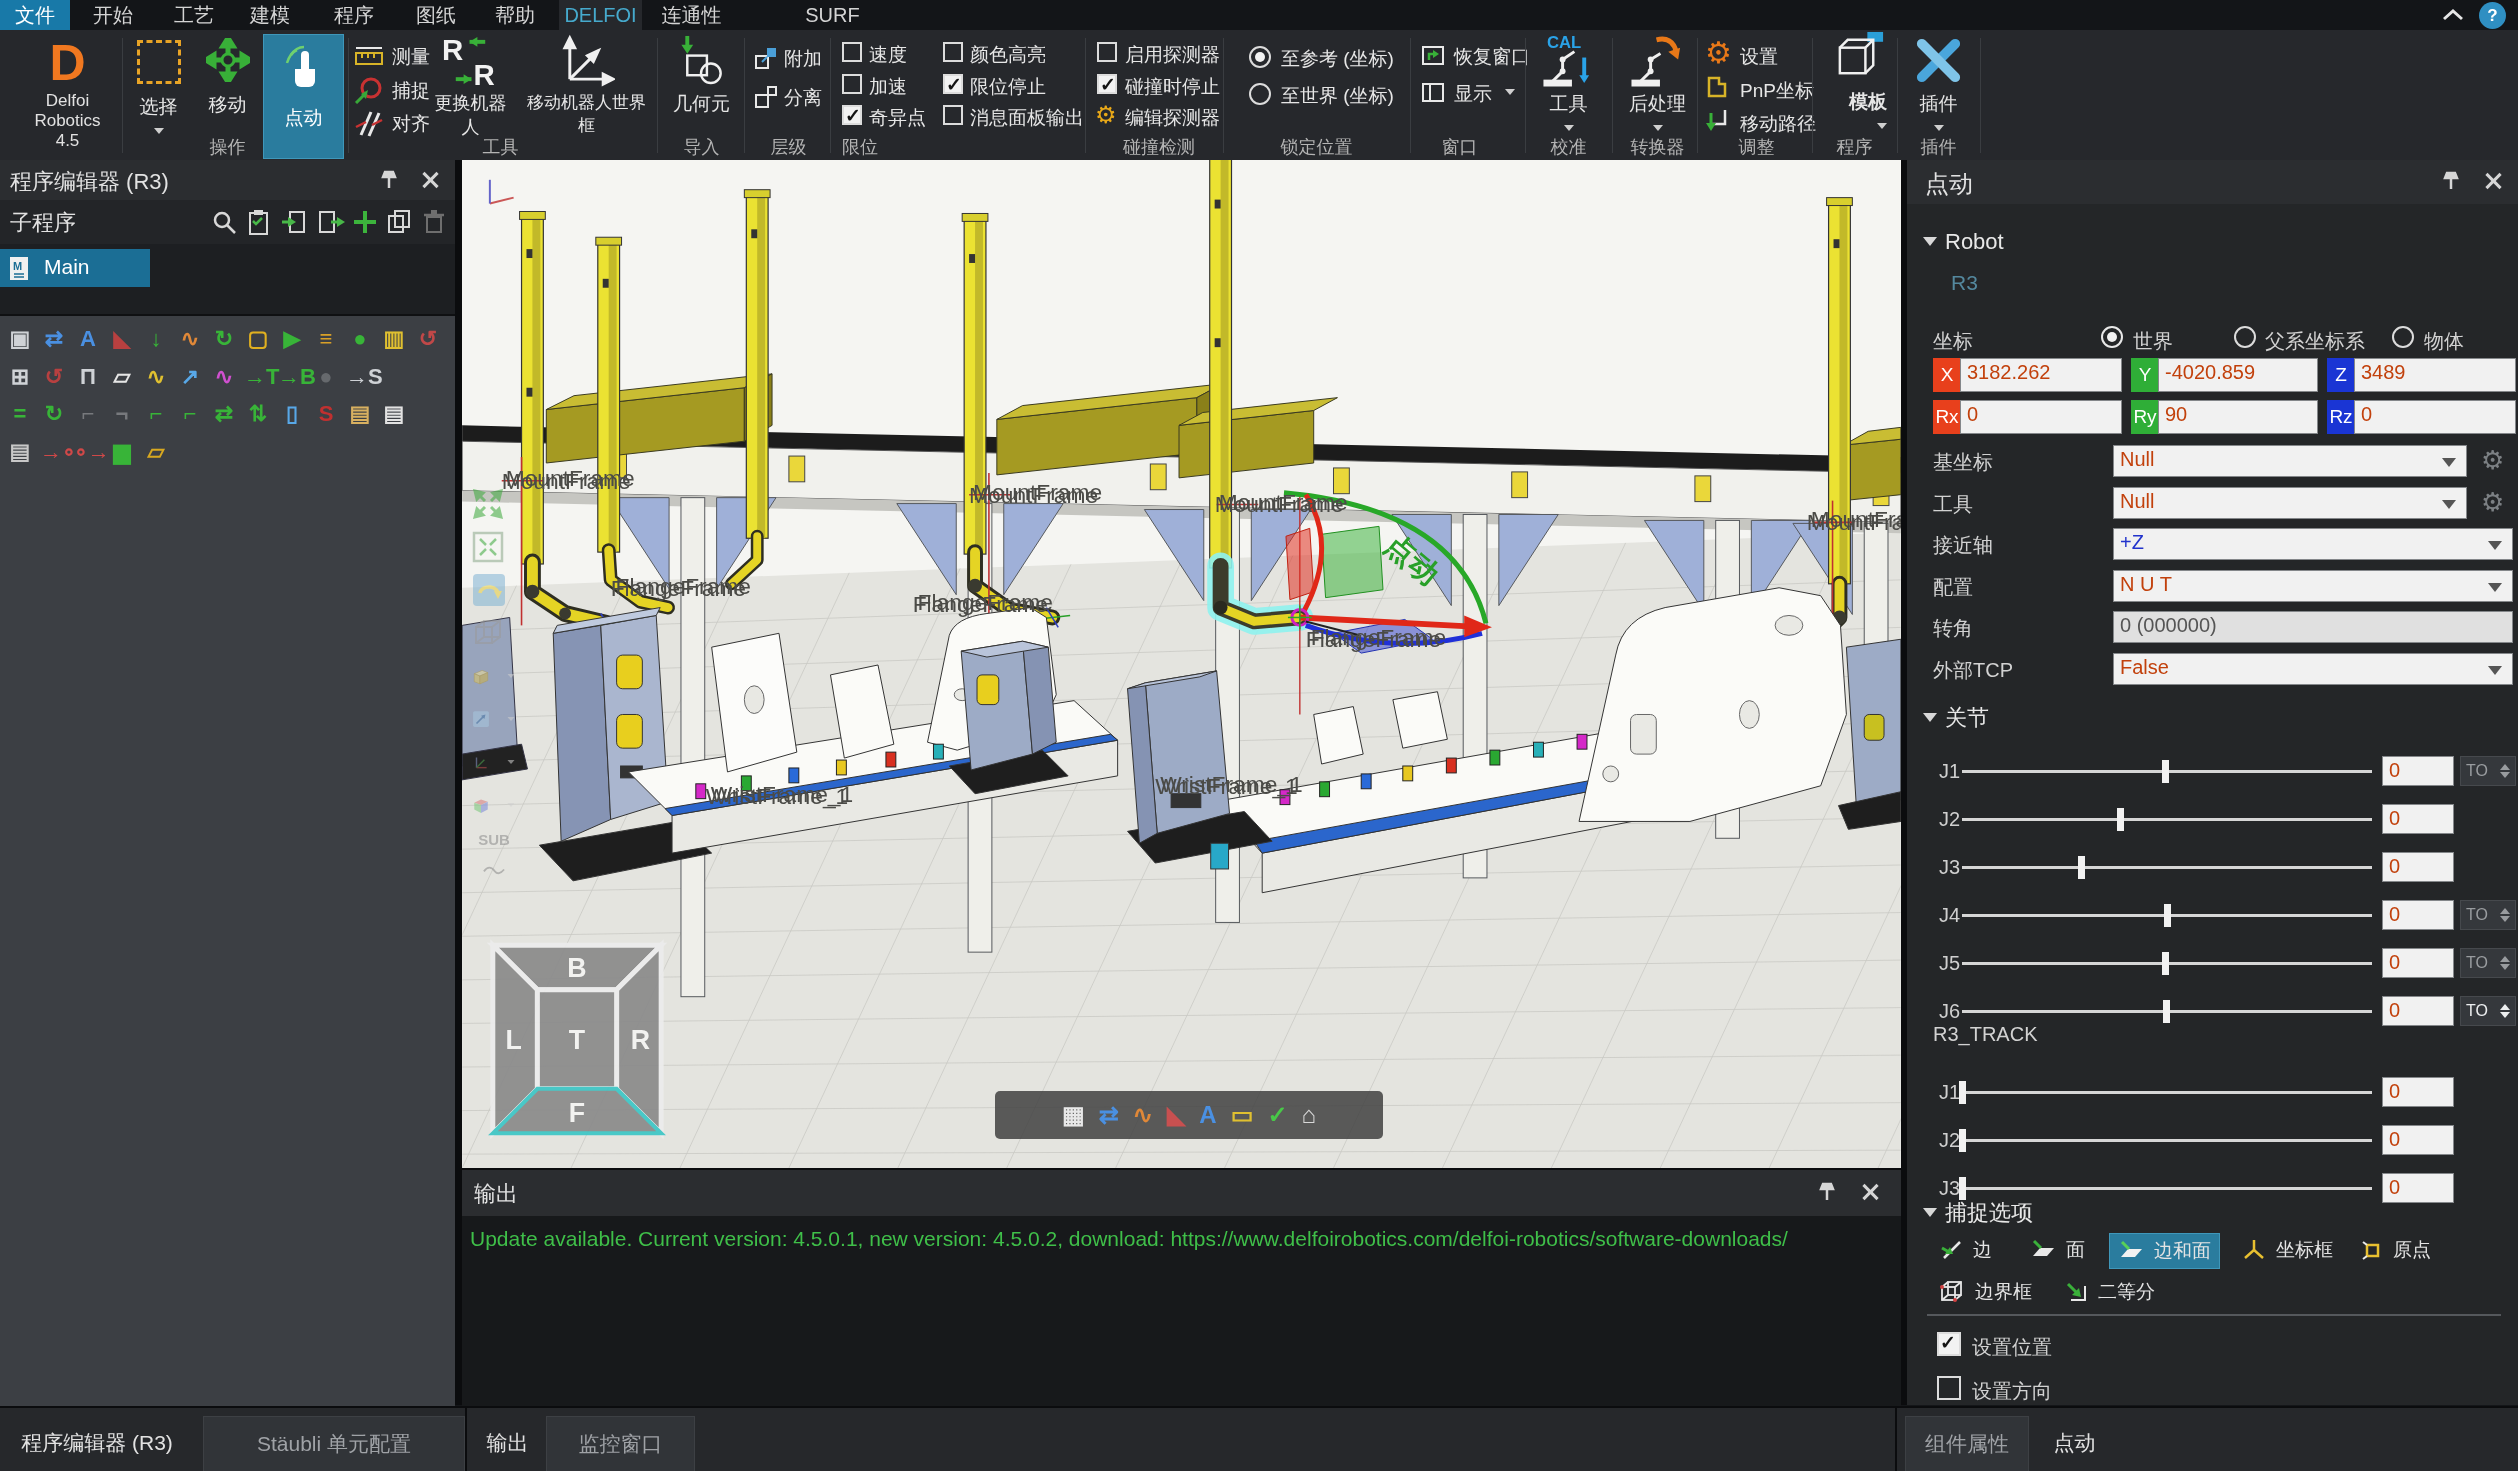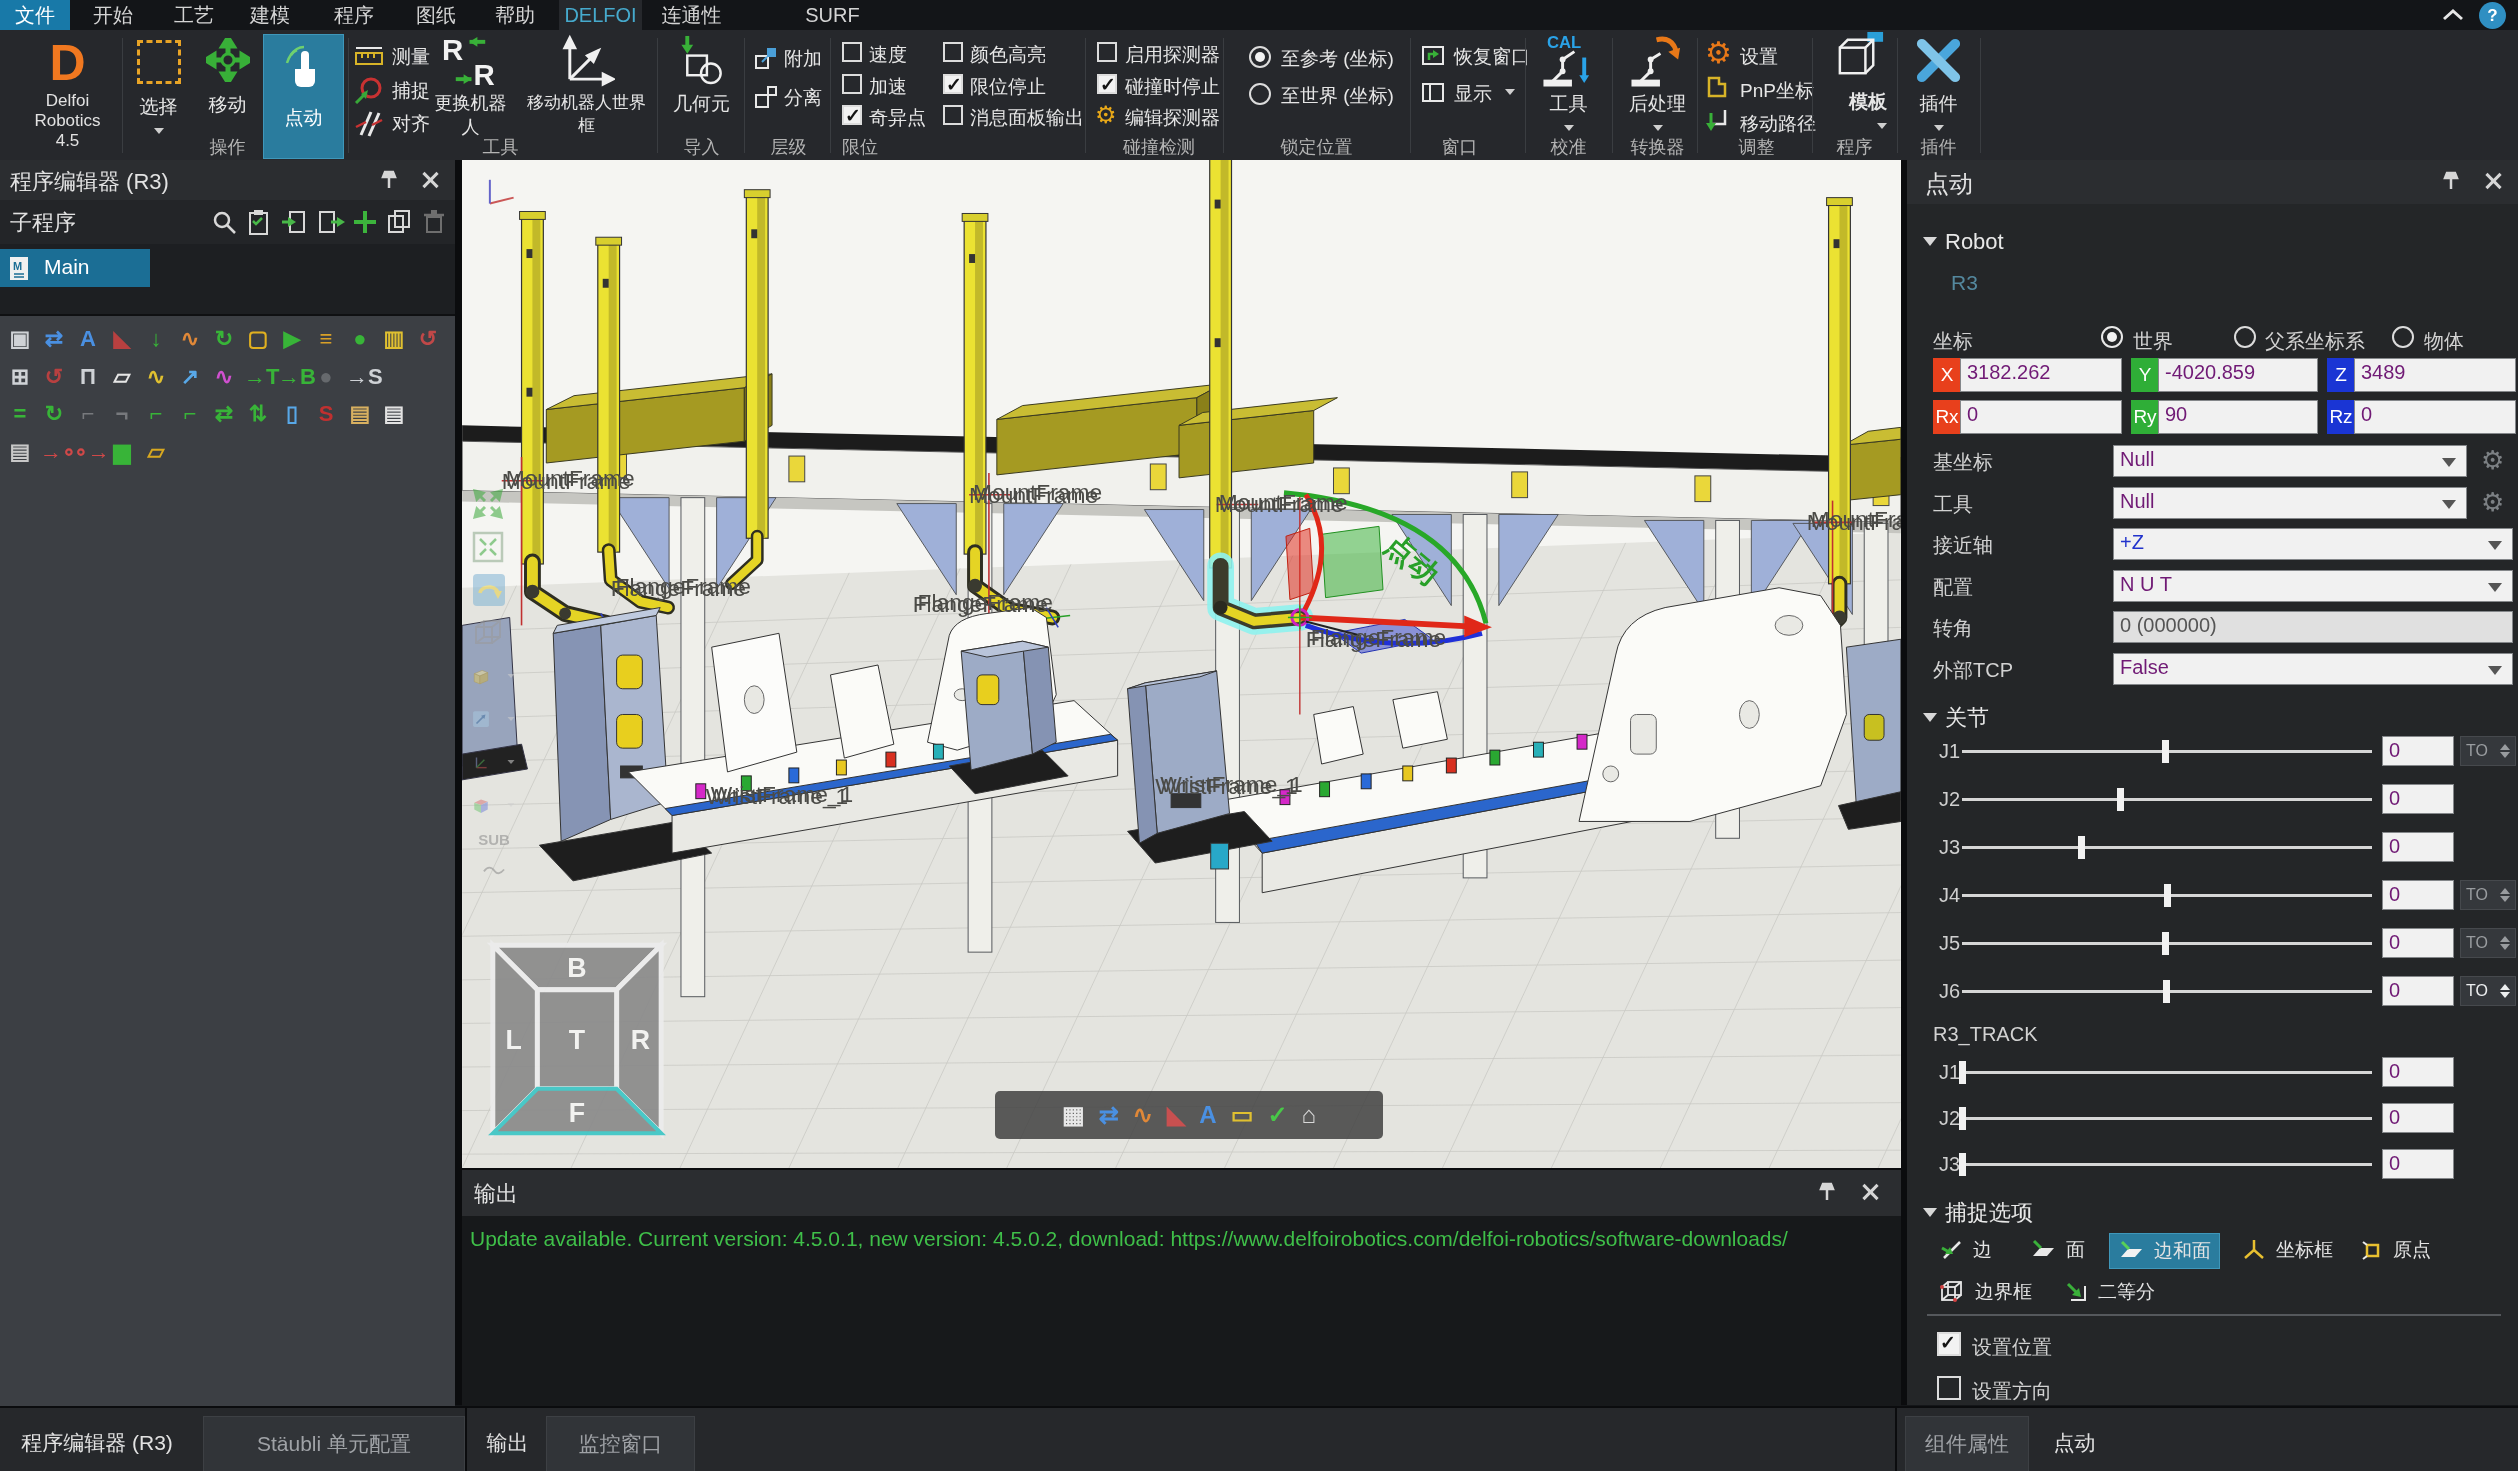--- a/index.html
+++ b/index.html
@@ -55,26 +55,26 @@
   
   #outputpanel{position:absolute;left:462px;top:1168px;width:1439px;height:238px;background:#17191b;border-top:2px solid #0b0c0e;}
   #op-head{position:absolute;left:0;top:0;width:1439px;height:46px;background:#2b2d30;}
   #op-msg{position:absolute;left:8px;top:57px;font-size:21px;color:#3fbf49;}
   
   #rightpanel{position:absolute;left:1901px;top:160px;width:618px;height:1245px;background:#242628;border-left:6px solid #0b0c0e;box-sizing:border-box;}
   #rp-head{position:absolute;left:0;top:0;width:612px;height:44px;background:#2b2d30;}
   .rp-sec{position:absolute;font-size:22px;color:#e8e8e8;}
   .rp-sec::before{content:"";display:inline-block;width:0;height:0;border-left:7px solid transparent;border-right:7px solid transparent;border-top:9px solid #d8d8d8;margin-right:8px;vertical-align:3px;}
   .rp-label{position:absolute;font-size:20px;color:#d2d2d2;}
-  .fld{position:absolute;background:#f1f1f1;color:#701a75;border:1px solid #84878a;box-sizing:border-box;
+  .fld{position:absolute;background:#f1f1f1;color:#c2410c;border:1px solid #84878a;box-sizing:border-box;
        font-size:20px;padding:2px 6px;overflow:hidden;white-space:nowrap;}
   .dd::after{content:"";position:absolute;right:10px;top:50%;margin-top:-3px;width:0;height:0;
              border-left:7px solid transparent;border-right:7px solid transparent;border-top:9px solid #555;}
   .chip{position:absolute;width:28px;height:34px;color:#fff;font-size:19px;text-align:center;line-height:34px;}
-  .jrow{position:absolute;left:0;width:612px;height:28px;}
+  .jrow{position:absolute;left:0;width:612px;height:28px;margin-top:20px;}
   .jlabel{position:absolute;left:32px;top:2px;font-size:20px;color:#cfcfcf;}
   .jtrack{position:absolute;left:55px;top:12px;width:410px;height:3px;background:#d6d6d6;}
   .jhandle{position:absolute;top:-10px;width:7px;height:23px;background:#f2f2f2;margin-left:-3px;}
   .jval{left:475px;top:-2px;width:72px;height:30px;}
   .jto{position:absolute;left:553px;top:-2px;width:56px;height:30px;background:#35383c;border:1px solid #46494d;
        font-size:16px;box-sizing:border-box;display:flex;align-items:center;justify-content:space-between;padding:0 5px;}
   .jspin{display:flex;flex-direction:column;gap:2px;}
   .jspin i{display:block;width:0;height:0;border-left:5px solid transparent;border-right:5px solid transparent;}
   .jspin i.up{border-bottom:6px solid currentColor;} .jspin i.dn{border-top:6px solid currentColor;}
   .snapbtn{position:absolute;height:34px;display:flex;align-items:center;gap:10px;font-size:19px;color:#e4e4e4;padding:0 8px;}

